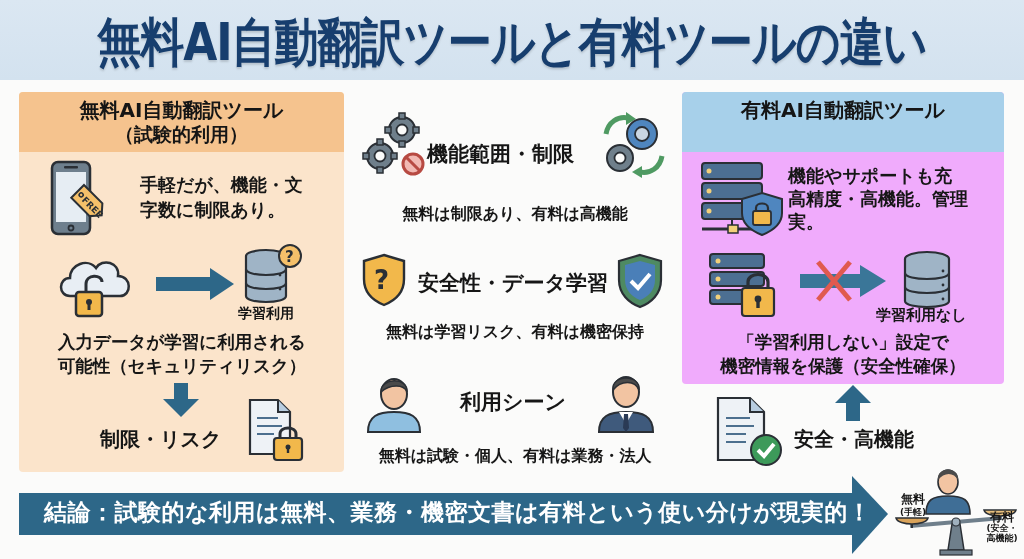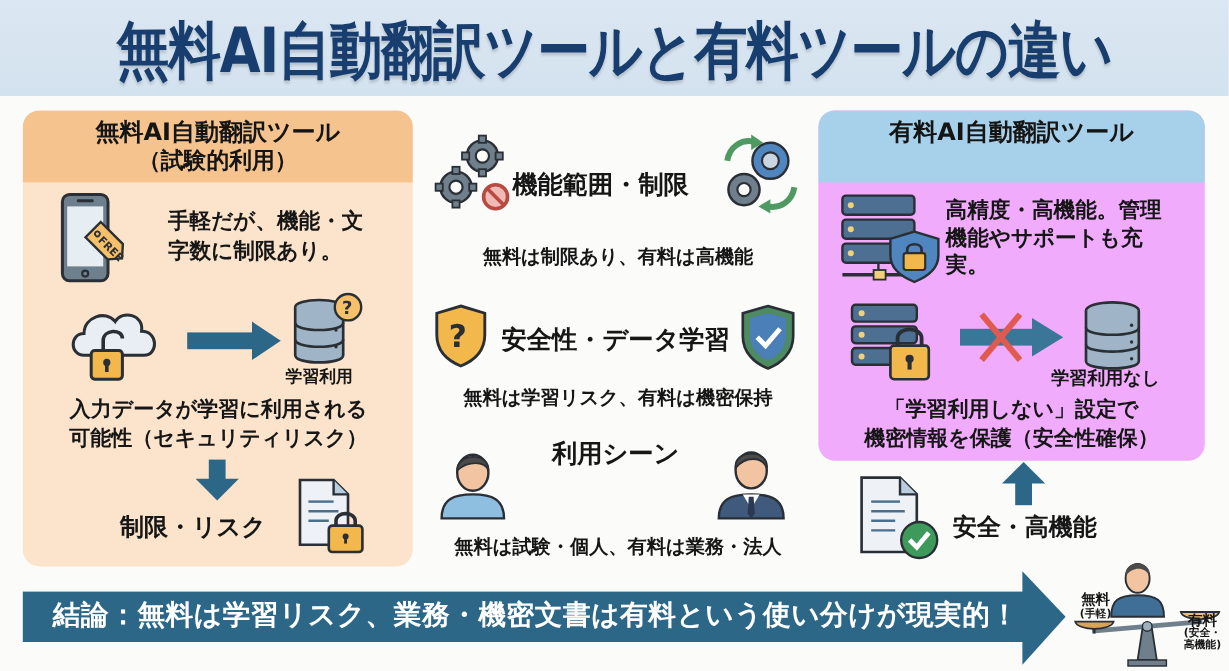--- a/index.html
+++ b/index.html
@@ -14,21 +14,21 @@
     position: absolute; left: 0; top: 0; width: 1024px; height: 80px;
     background: linear-gradient(180deg, #dbe7f2 0%, #d3e2ef 100%);
   }
   .title {
     position: absolute; left: 0; top: 8px; width: 1024px; text-align: center;
     font-size: 44px; font-weight: bold; color: #173e6e; letter-spacing: -1px;
     transform: scaleY(1.18); transform-origin: top center;
     text-shadow: 0 2px 2px rgba(0,0,0,0.15);
   }
   
-  .panel { position: absolute; border-radius: 14px; overflow: hidden; }
+  .panel { position: absolute; border-radius: 4px; overflow: hidden; }
   .panel-left { left: 19px; top: 92px; width: 325px; height: 380px; background: #fbe4cb; }
   .panel-right { left: 682px; top: 92px; width: 322px; height: 292px; background: #f0abfc; }
   .panel-head { position: absolute; left: 0; top: 0; width: 100%; height: 60px; text-align: center; }
   .panel-left .panel-head { background: #f5c38e; }
   .panel-right .panel-head { background: #a7d0ea; }
   .panel-head .h1 { font-size: 20px; font-weight: bold; line-height: 24px; margin-top: 6px; color: #151515; }
   .panel-head .h2 { font-size: 19px; font-weight: bold; line-height: 24px; color: #151515; }
   .txt { position: absolute; font-weight: bold; color: #161616; }
   .center-title { font-size: 21px; }
   .center-sub { font-size: 16px; text-align: center; width: 330px; left: 350px; }
@@ -160,21 +160,21 @@
   <path d="M23 8 L38 12 L38 27 C38 37 31 44 23 47 C15 44 8 37 8 27 L8 12 Z" fill="#4a7fb8"></path>
   <polyline points="14,28 21,35 33,21" fill="none" stroke="#ffffff" stroke-width="4"></polyline>
 </svg>
 <div class="txt center-sub" style="top:322px;">無料は学習リスク、有料は機密保持</div>
 
 <svg style="left:366px;top:372px" width="56" height="62" viewBox="0 0 56 62">
   <path d="M2 60 C2 44 12 40 28 40 C44 40 54 44 54 60 Z" fill="#8fbfe0" stroke="#2a2f35" stroke-width="2"></path>
   <ellipse cx="28" cy="22" rx="13" ry="15" fill="#f2c4a2" stroke="#2a2f35" stroke-width="2"></ellipse>
   <path d="M15 20 C14 6 42 4 41 20 C38 12 24 12 15 20 Z" fill="#4a4a4a" stroke="#2a2f35" stroke-width="1.5"></path>
 </svg>
-<div class="txt center-title" style="left:460px;top:364px;">利用シーン</div>
+<div class="txt center-title" style="left:460px;top:388px;">利用シーン</div>
 <svg style="left:597px;top:370px" width="58" height="64" viewBox="0 0 58 64">
   <path d="M2 62 C2 46 12 42 29 42 C46 42 56 46 56 62 Z" fill="#3f5a7c" stroke="#2a2f35" stroke-width="2"></path>
   <polygon points="22,42 36,42 29,54" fill="#ffffff"></polygon>
   <polygon points="27,44 31,44 32,58 29,62 26,58" fill="#2a3a55"></polygon>
   <ellipse cx="29" cy="22" rx="13" ry="15" fill="#f2c4a2" stroke="#2a2f35" stroke-width="2"></ellipse>
   <path d="M16 20 C14 4 44 4 42 20 C38 10 24 10 16 20 Z" fill="#4a4a4a" stroke="#2a2f35" stroke-width="1.5"></path>
 </svg>
 <div class="txt center-sub" style="top:446px;font-family:Liberation Mono, monospace;">無料は試験・個人、有料は業務・法人</div>
 
 <div class="panel panel-right">
@@ -195,22 +195,22 @@
       <circle cx="9" cy="50" r="2.5"></circle>
     </g>
   <line x1="32" y1="58" x2="32" y2="68" stroke="#2a2f35" stroke-width="2"></line>
   <line x1="2" y1="68" x2="62" y2="68" stroke="#2a2f35" stroke-width="3"></line>
   <rect x="28" y="64" width="10" height="8" fill="#f2d07a" stroke="#2a2f35" stroke-width="1.5"></rect>
   <path d="M62 32 L82 38 L82 52 C82 64 72 70 62 74 C52 70 42 64 42 52 L42 38 Z" fill="#4f86bf" stroke="#2a2f35" stroke-width="2"></path>
   <path d="M56 52 L56 47 C56 41 68 41 68 47 L68 52" fill="none" stroke="#2a2f35" stroke-width="2.2"></path>
   <rect x="53" y="50" width="18" height="14" rx="2" fill="#f2b84b" stroke="#2a2f35" stroke-width="1.8"></rect>
 </svg>
 <div class="txt" style="left:788px;top:164px;font-size:18px;line-height:23px;">
+  <div>機能やサポートも充</div>
   <div>高精度・高機能。管理</div>
-  <div>機能やサポートも充</div>
   <div>実。</div>
 </div>
 
 <svg style="left:708px;top:252px" width="80" height="68" viewBox="0 0 80 68">
   <g fill="#4c6f92" stroke="#2a2f35" stroke-width="2">
     <rect x="2" y="2" width="54" height="14" rx="3"></rect>
     <rect x="2" y="20" width="54" height="14" rx="3"></rect>
     <rect x="2" y="38" width="54" height="14" rx="3"></rect>
   </g>
   <g fill="#f2d07a">
@@ -259,21 +259,21 @@
   <line x1="10" y1="46" x2="30" y2="46" stroke="#4c6f8e" stroke-width="2"></line>
   <circle cx="50" cy="54" r="15" fill="#3d9a5a" stroke="#2a2f35" stroke-width="2"></circle>
   <polyline points="42,54 48,60 58,48" fill="none" stroke="#ffffff" stroke-width="4"></polyline>
 </svg>
 <div class="txt" style="left:794px;top:426px;font-size:20px;">安全・高機能</div>
 
 <div class="bar"></div>
 <svg style="left:852px;top:476px" width="38" height="80" viewBox="0 0 38 80">
   <polygon points="0,0 36,38 0,78" fill="#2d6788"></polygon>
 </svg>
-<div class="bar-text">結論：無料は学習リスク、業務・機密文書は有料という使い分けが現実的！</div>
+<div class="bar-text">結論：試験的な利用は無料、業務・機密文書は有料という使い分けが現実的！</div>
 
 <svg style="left:896px;top:462px" width="124" height="96" viewBox="0 0 124 96">
 
   <path d="M30 52 C30 38 36 34 52 34 C68 34 74 38 74 52 Z" fill="#3f6e96" stroke="#2a2f35" stroke-width="1.6"></path>
   <ellipse cx="52" cy="20" rx="10" ry="12" fill="#f2c4a2" stroke="#2a2f35" stroke-width="1.6"></ellipse>
   <path d="M42 18 C40 4 64 4 62 18 C58 10 48 10 42 18 Z" fill="#4a4a4a"></path>
 
   <line x1="14" y1="64" x2="106" y2="56" stroke="#6f7f8b" stroke-width="4"></line>
   <polygon points="56,62 64,62 68,88 52,88" fill="#6f7f8b" stroke="#2a2f35" stroke-width="1.5"></polygon>
   <rect x="44" y="88" width="32" height="5" fill="#6f7f8b" stroke="#2a2f35" stroke-width="1.2"></rect>

